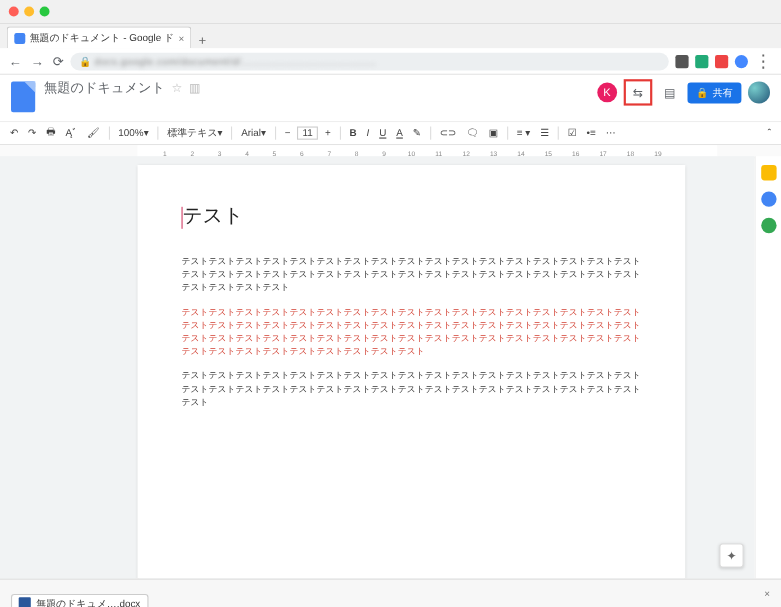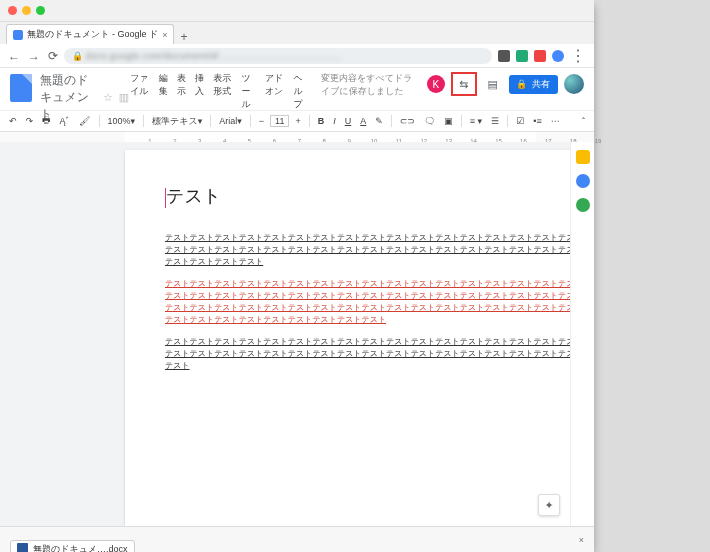--- a/index.html
+++ b/index.html
@@ -1,17 +1,17 @@
 <!DOCTYPE html>
 <html><head>
 <meta charset="utf-8">
 <style>
   * { box-sizing: border-box; margin: 0; padding: 0; }
   html, body { width: 710px; height: 552px; font-family: Arial, "Hiragino Sans", sans-serif; background: #dcdcdc; overflow: hidden; }
-  .window { position: relative; width: 594px; height: 552px; background: #fff; border-radius: 6px; box-shadow: 0 4px 10px rgba(0,0,0,.3); }
+  .window { position: relative; width: 710px; height: 552px; background: #fff; border-radius: 6px; box-shadow: 0 4px 10px rgba(0,0,0,.3); }
   
   .titlebar { height: 22px; background: #f1f1f1; display: flex; align-items: center; padding: 0 8px; border-bottom: 1px solid #ddd; }
   .traffic { display: flex; gap: 5px; }
   .dot { width: 9px; height: 9px; border-radius: 50%; }
   .dot.red { background: #ff5f57; }
   .dot.yellow { background: #ffbd2e; }
   .dot.green { background: #28c840; }
   .tabstrip { height: 22px; background: #f1f1f1; display: flex; align-items: flex-end; padding: 0 6px; }
   .tab { background: #fff; border: 1px solid #ccc; border-bottom: none; height: 20px; display: flex; align-items: center; padding: 0 6px; font-size: 9px; color: #333; border-radius: 3px 3px 0 0; gap: 4px; }
   .tab .favicon { width: 10px; height: 10px; background: #4285f4; border-radius: 2px; }
@@ -52,21 +52,21 @@
   .ruler .page-rule { position:absolute; left:125px; right:58px; top:0; bottom:0; background:#fff; }
   .ruler .tick { position:absolute; top:6px; transform:translateX(-50%); }
   
   .canvas { position:absolute; top:142px; bottom:26px; left:0; right:24px; background:#f1f3f4; overflow:hidden; }
   .side-rail { position:absolute; top:142px; bottom:26px; right:0; width:24px; background:#fff; border-left:1px solid #eee; display:flex; flex-direction:column; align-items:center; gap:10px; padding-top:8px; }
   .side-rail .sico { width:14px; height:14px; border-radius:3px; }
   .page { position:absolute; left:125px; top:8px; width:498px; height:640px; background:#fff; box-shadow:0 1px 3px rgba(0,0,0,.15); padding:34px 40px; }
   .cursor { display:inline-block; width:1px; height:20px; background:#d23f67; vertical-align:bottom; }
   .h1 { font-size:18px; color:#222; margin-bottom:24px; }
   .h2 { font-size:11px; font-weight:bold; color:#222; margin-bottom:8px; }
-  .para { font-size:8px; line-height:1.5; color:#333; margin-bottom:10px; word-break:break-all;text-decoration:underline; }
+  .para { font-size:8px; line-height:1.5; color:#333; margin-bottom:10px; word-break:break-all; }
   .para.red { color:#d23f31; }
   
   .explore { position:absolute; right:34px; bottom:36px; width:22px; height:22px; background:#fff; border:1px solid #ddd; border-radius:3px; display:flex; align-items:center; justify-content:center; font-size:11px; color:#666; box-shadow:0 1px 3px rgba(0,0,0,.15); cursor:pointer; }
   
   .dlbar { position:absolute; bottom:0; left:0; right:0; height:26px; border-top:1px solid #ddd; background:#f7f7f7; display:flex; align-items:center; padding:0 10px; font-size:9px; color:#333; }
   .dlitem { display:flex; align-items:center; gap:5px; border:1px solid #ccc; padding:2px 6px; border-radius:3px; background:#fff; cursor:pointer;margin-top:20px; }
   .dlitem .ic { width:11px; height:13px; background:#2b579a; border-radius:1px; }
   .dlbar .show-all { margin-left:auto; color:#444; cursor:pointer;margin-top:48px; }
   .dlbar .x { margin-left:10px; color:#777; cursor:pointer; }
 </style>
@@ -111,31 +111,20 @@
     </div>
   </div>
 
   <div class="docs-hdr">
     <div class="docs-logo"></div>
     <div class="docs-title-wrap">
       <div class="docs-title-row">
         <span class="docs-title">無題のドキュメント</span>
         <span class="star">☆</span>
         <span class="folder">▥</span>
-      </div>
-      <div class="menus">
-        <span>ファイル</span>
-        <span>編集</span>
-        <span>表示</span>
-        <span>挿入</span>
-        <span>表示形式</span>
-        <span>ツール</span>
-        <span>アドオン</span>
-        <span>ヘルプ</span>
-        <span class="status">変更内容をすべてドライブに保存しました</span>
       </div>
     </div>
     <div class="hdr-right">
       <div class="avatar-k">
           <span>K</span>
         </div>
       <div class="hl">
         <div class="icon-btn">⇆</div>
       </div>
       <div class="icon-btn">▤</div>

